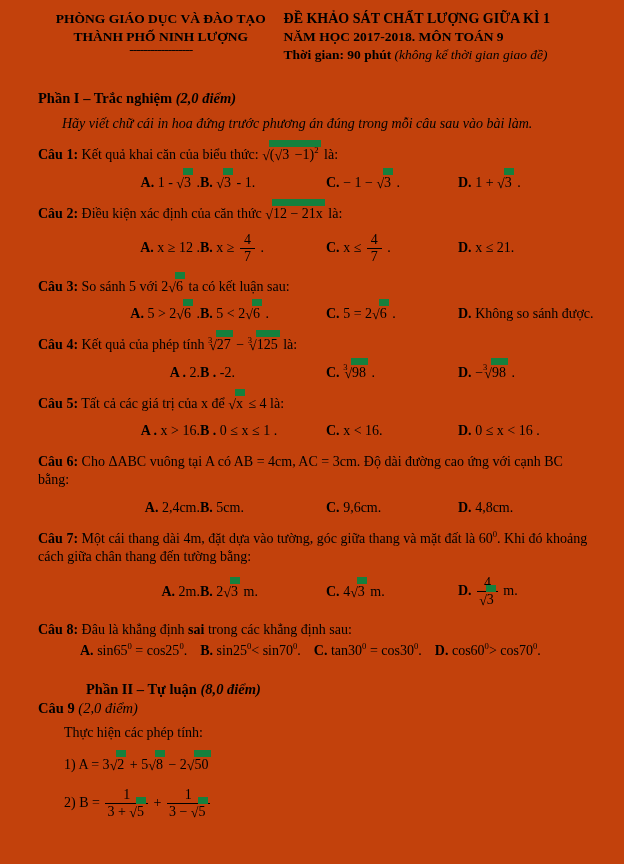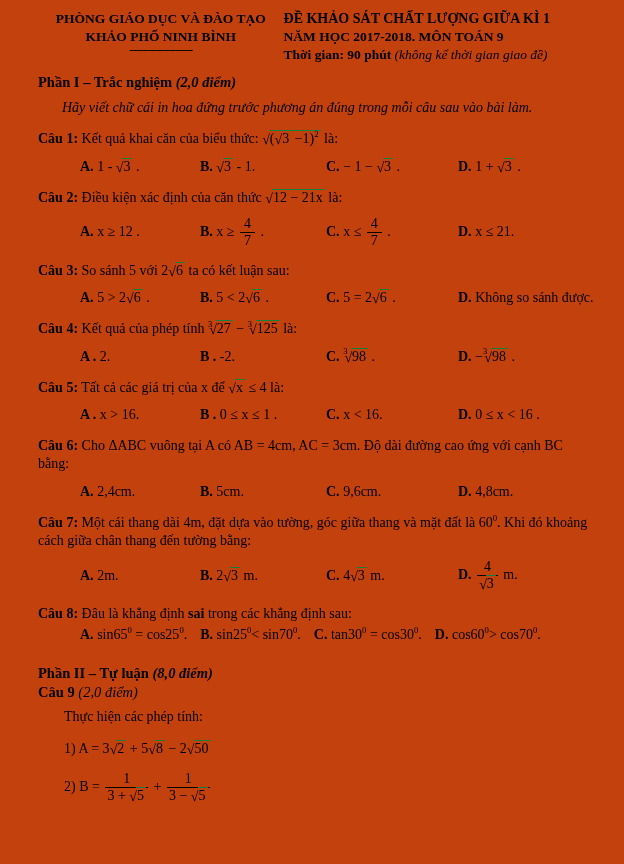--- a/index.html
+++ b/index.html
@@ -11,64 +11,64 @@
   header { display: flex; }
   .hdr-left { width: 44%; text-align: center; font-weight: bold; font-size: 13.5px; }
   .hdr-left .divider { font-weight: normal; letter-spacing: -1px; line-height: 0.8; }
   .hdr-right { width: 56%; text-align: left; }
   .hdr-right .l1 { font-weight: bold; font-size: 14px; }
   .hdr-right .l2 { font-weight: bold; font-size: 13.5px; }
   .hdr-right .l3 { font-size: 13.5px; }
   .hdr-right .l3 i, .hdr-right .l4 { font-style: italic; }
   .hdr-right .l4 { font-size: 13.5px; }
 
-  .part-title { margin-top: 10px; font-size: 14.5px; }
+  .part-title { margin-top: 26px; font-size: 14.5px; }
   .part-title b { font-weight: bold; }
   .part-title i { font-style: italic; }
   .instruction { font-style: italic; margin: 7px 0 10px 24px; }
 
   .question { margin-top: 13px; }
   .stem { margin: 0; }
   .q-label { font-weight: bold; }
   .opts { display: flex; align-items: center; padding-left: 42px; margin: 9px 0 4px 0; }
   .opt { white-space: nowrap; }
-  .opts.grid .opt:nth-child(1) { width: 120px; }
+  .opts.grid .opt:nth-child(1) { width: 120px; text-align: right; }
   .opts.grid .opt:nth-child(2) { width: 126px; }
   .opts.grid .opt:nth-child(3) { width: 132px; }
   .opts.grid .opt:nth-child(4) { flex: 1; white-space: normal; }
   .opts.inline { padding-left: 42px; margin: 2px 0 4px 0; }
   .opts.inline .opt { margin-right: 13px; }
   .opt .key { font-weight: bold; }
 
-  .p2 { margin-top: 20px; }
+  .p2 { margin-top: 20px; margin-left: 48px; }
   .q9-head { margin-top: 0; font-size: 14.5px; }
   .q9-head b { font-weight: bold; }
   .q9-head i { font-style: italic; }
   .q9-intro { margin: 7px 0 0 26px; }
   .calc-item { margin: 13px 0 0 26px; }
 
   
   sup { font-size: 0.62em; line-height: 0; }
   .sq { white-space: nowrap; }
   .radic { margin-right: -1px; position: relative; top: 1px; }
-  .vinc { border-top: 1px solid #15803d; padding: 0 2px 0 1px; }
+  .vinc { border-top: 7px solid #15803d; padding: 0 2px 0 1px; }
   sup.idx { font-size: 8.5px; margin-right: -3px; position: relative; top: -1px; }
   .fr { display: inline-flex; flex-direction: column; text-align: center;
         vertical-align: middle; line-height: 1.15; margin: 0 2px; }
   .fr .n { border-bottom: 1px solid #000; padding: 0 4px; }
   .fr .d { padding: 0 2px; }
 </style>
 </head>
 <body>
 
 <div class="page">
   <header>
     <div class="hdr-left">
       <div>PHÒNG GIÁO DỤC VÀ ĐÀO TẠO</div>
-      <div>KHẢO PHỐ NINH BÌNH</div>
+      <div>THÀNH PHỐ NINH LƯỢNG</div>
       <div class="divider">------------------</div>
     </div>
     <div class="hdr-right">
       <div class="l1">ĐỀ KHẢO SÁT CHẤT LƯỢNG GIỮA KÌ 1</div>
       <div class="l2">NĂM HỌC 2017-2018. MÔN TOÁN 9</div>
       <div class="l3"><b>Thời gian: 90 phút</b> <i>(không kể thời gian giao đề)</i></div>
     </div>
   </header>
 
   <div class="part-title"><b>Phần I – Trắc nghiệm</b> <b><i>(2,0 điểm)</i></b></div>

